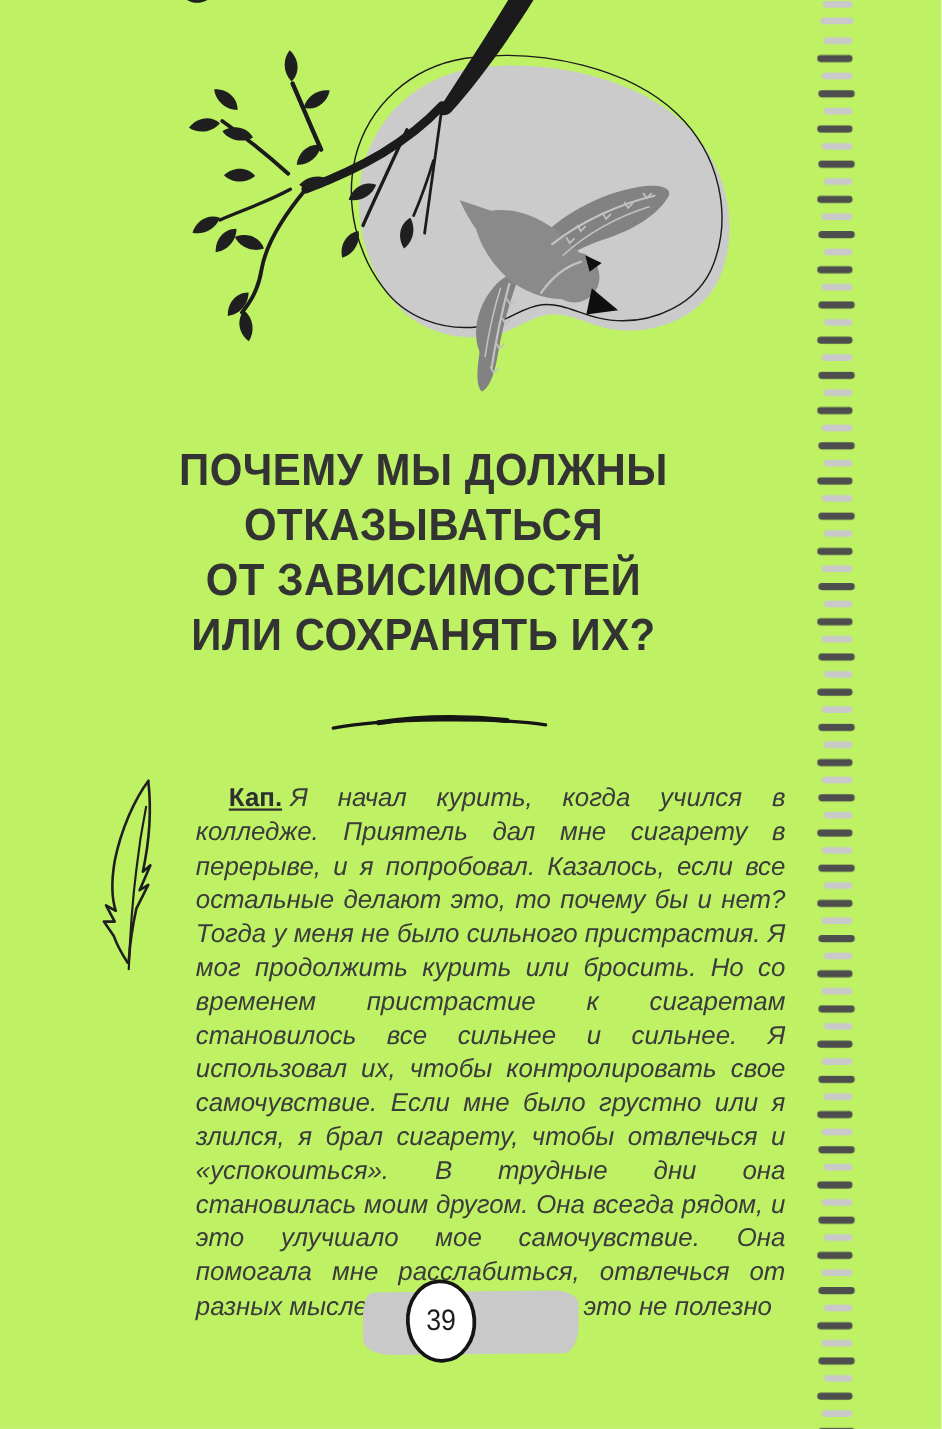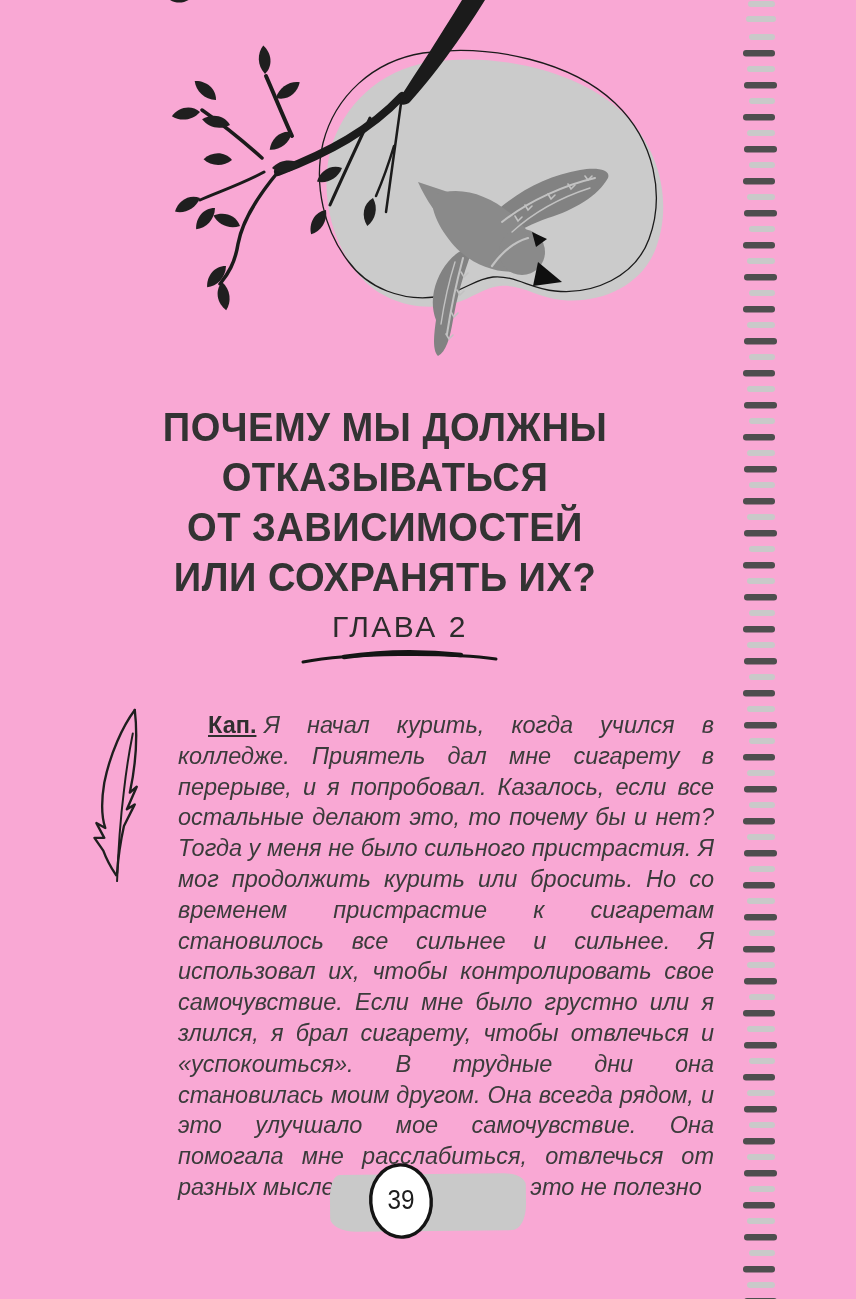--- a/index.html
+++ b/index.html
@@ -1,19 +1,19 @@
 <!DOCTYPE html>
 <html><head>
 <meta charset="utf-8">
 <style>
   html,body{margin:0;padding:0;background:#ffffff;}
   .page{
     position:relative;
     width:856px;height:1299px;
-    background:#f9a8d4;
+    background:#bef264;
     overflow:hidden;
     font-family:"Liberation Sans",sans-serif;
   }
   .abs{position:absolute;}
 
   
   .page-title{
     top:402px;left:35px;width:700px;
     text-align:center;
     font-weight:700;
@@ -144,21 +144,20 @@
     </g>
   </svg>
 
   <div class="abs page-title">
     <div>ПОЧЕМУ МЫ ДОЛЖНЫ</div>
     <div>ОТКАЗЫВАТЬСЯ</div>
     <div>ОТ ЗАВИСИМОСТЕЙ</div>
     <div>ИЛИ СОХРАНЯТЬ ИХ?</div>
   </div>
 
-  <div class="abs chapter-label">ГЛАВА 2</div>
   <svg class="abs chapter-underline" viewBox="0 0 202 22" xmlns="http://www.w3.org/2000/svg" aria-hidden="true">
     <path d="M4,16 C50,7 150,6 197,13" stroke="#151515" stroke-width="3" fill="none" stroke-linecap="round"></path>
     <path d="M45,11 C85,5 125,5 162,9" stroke="#151515" stroke-width="4.5" fill="none" stroke-linecap="round"></path>
   </svg>
 
   <svg class="abs feather" viewBox="0 0 60 185" xmlns="http://www.w3.org/2000/svg" aria-hidden="true">
     <g stroke="#1f1f1f" stroke-width="2.4" fill="none" stroke-linecap="round" stroke-linejoin="round">
       <path d="M44,4 C32,20 19,48 13,78 C10,96 10,112 14,124 L5,119 L13,134 L3,134 L12,147 C16,158 21,166 25,172"></path>
       <path d="M44,4 C47,30 45,60 39,88 L46,82 L36,105 L44,100 L33,122 C29,140 27,156 26,170"></path>
       <path d="M26,178 C27,150 29,118 33,86 C35,68 38,48 42,28" stroke-width="2"></path>

